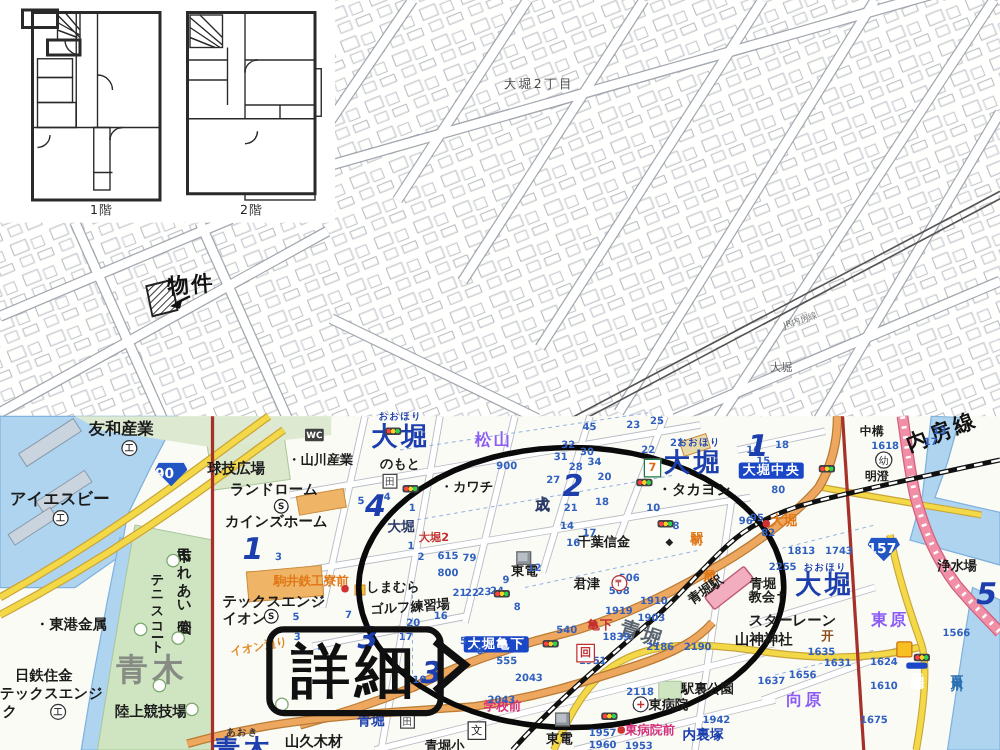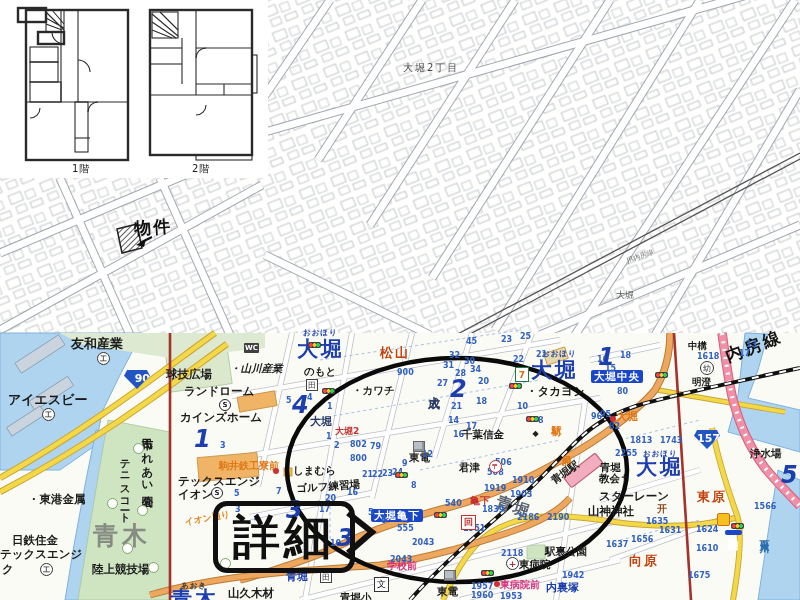--- a/index.html
+++ b/index.html
@@ -13,41 +13,41 @@
   .cad{font-size:10px;color:#4a4a4a;letter-spacing:2px;}
   .cad2{font-size:9px;color:#555;}
   .cadr{font-size:7px;color:#777;}
   .fac13{font-size:13px;font-weight:700;color:#1b1b1b;}
   .fac12{font-size:11.5px;font-weight:700;color:#1b1b1b;}
   .fac11{font-size:10.5px;font-weight:700;color:#1b1b1b;}
   .fac10{font-size:9.5px;font-weight:700;color:#1b1b1b;}
   .big-area{font-size:21px;font-weight:900;color:#1d3fae;letter-spacing:3px;}
   .furi{font-size:7.5px;font-weight:700;color:#1d3fae;letter-spacing:1px;}
   .furi2{font-size:7.5px;font-weight:700;color:#333;letter-spacing:1px;}
-  .area13{font-size:13px;font-weight:800;color:#c2410c;letter-spacing:2px;}
+  .area13{font-size:13px;font-weight:800;color:#8b5cf6;letter-spacing:2px;}
   .area12{font-size:12px;font-weight:800;color:#2a3a66;}
   .area11{font-size:11px;font-weight:800;color:#2a3a66;}
   .area-gray{font-size:16px;font-weight:800;color:#5a6470;letter-spacing:2px;}
   .aoki{font-size:25px;font-weight:800;color:#868b83;letter-spacing:4px;}
   .bluename{font-size:11px;font-weight:800;color:#1d3fae;}
   .river{font-size:10px;font-weight:700;color:#2a6fb0;}
   .rail-name{font-size:17px;font-weight:900;color:#111;letter-spacing:3px;}
   .orange11{font-size:11px;font-weight:800;color:#e07818;}
   .orange10{font-size:10px;font-weight:800;color:#e07818;}
   .orange9{font-size:9px;font-weight:800;color:#e08a28;}
   .red9{font-size:9px;font-weight:800;color:#c43030;}
   .red10{font-size:10px;font-weight:800;color:#c43030;}
   .mag10{font-size:10px;font-weight:800;color:#d6307a;}
   .bluebox{font-size:10.5px;font-weight:800;color:#fff;background:#1a46c8;padding:1px 3px;
            border-radius:2px;letter-spacing:1px;}
   .fp{font-size:10px;color:#222;letter-spacing:1px;}
   .num{position:absolute;font-size:8px;font-weight:700;color:#3060c0;white-space:nowrap;}
   .bignum{position:absolute;font-size:24px;font-weight:900;color:#1d3fae;font-style:italic;}
   .shield{position:absolute;width:26px;height:19px;background:#2255c4;color:#fff;font-size:11px;
-          font-weight:800;text-align:right;line-height:18px;z-index:32;
+          font-weight:800;text-align:left;line-height:18px;z-index:32;
           clip-path:polygon(12% 0,88% 0,100% 30%,50% 100%,0 30%);}
   
   .mi{position:absolute;z-index:31;display:flex;align-items:center;justify-content:center;}
   .mi-wc{width:15px;height:10px;background:#404040;color:#fff;font-size:7px;font-weight:800;border-radius:1px;}
   .mi-factory{width:11px;height:11px;border:1.2px solid #333;border-radius:50%;font-size:7px;font-weight:700;color:#333;background:#fff;}
   .mi-store{width:10px;height:10px;border:1.2px solid #222;border-radius:50%;font-size:7px;font-weight:800;color:#222;background:#fff;}
   .mi-field{width:10px;height:10px;border:1px solid #444;font-size:8px;color:#444;background:#fff;}
   .mi-seven{width:12px;height:13px;background:#fff;border:1px solid #1a7a40;font-size:9px;font-weight:900;color:#e06a10;}
   .mi-post{width:11px;height:11px;border:1.2px solid #b03030;border-radius:50%;font-size:7px;font-weight:800;color:#b03030;background:#fff;}
   .mi-bank{width:9px;height:9px;font-size:8px;color:#222;}
@@ -308,21 +308,21 @@
       <span class="lb fac12" style="left: 28px; top: 494px;">・東港金属</span>
       <span class="lb fac12" style="left: 12px; top: 535px;">日鉄住金</span>
       <span class="lb fac12" style="left: 0px; top: 549px;">テックスエンジ</span>
       <span class="lb fac12" style="left: 2px; top: 564px;">ク</span>
       <span class="lb fac12" style="left: 92px; top: 564px;">陸上競技場</span>
       <span class="lb fac12 vert" style="left: 141px; top: 428px;">市民ふれあい公園</span>
       <span class="lb fac11 vert" style="left: 120px; top: 452px;">テニスコート</span>
       <span class="lb fac12" style="left: 166px; top: 369px;">球技広場</span>
       <span class="lb fac12" style="left: 184px; top: 386px;">ランドローム</span>
       <span class="lb fac12" style="left: 180px; top: 412px;">カインズホーム</span>
-      <span class="lb fac11" style="left: 230px; top: 363px; font-style: italic;">・山川産業</span>
+      <span class="lb fac11" style="left: 230px; top: 363px;">・山川産業</span>
       <span class="lb fac11" style="left: 304px; top: 366px;">のもと</span>
       <span class="lb fac11" style="left: 352px; top: 385px;">・カワチ</span>
       <span class="lb fac11" style="left: 462px; top: 429px;">千葉信金</span>
       <span class="lb fac11" style="left: 409px; top: 452px;">東電</span>
       <span class="lb fac11" style="left: 459px; top: 462px;">君津</span>
       <span class="lb fac12" style="left: 526px; top: 386px;">・タカヨシ</span>
       <span class="lb fac11" style="left: 293px; top: 465px;">しまむら</span>
       <span class="lb fac11" style="left: 296px; top: 483px; transform: rotate(-4deg);">ゴルフ練習場</span>
       <span class="lb fac12" style="left: 178px; top: 476px;">テックスエンジ</span>
       <span class="lb fac12" style="left: 178px; top: 489px;">イオン</span>
@@ -366,21 +366,21 @@
       <span class="lb fac12" style="left: 228px; top: 588px;">山久木材</span>
       <span class="lb fac11" style="left: 340px; top: 592px;">青堀小</span>
       <span class="lb bluebox" style="left: 591px; top: 370px;">大堀中央</span>
       <span class="lb bluebox" style="left: 371px; top: 509px;">大堀亀下</span>
       <span class="lb bluebox vert" style="left: 725px; top: 530px;">二間塚</span>
       <span class="lb river vert" style="left: 759px; top: 532px;">百目木川</span>
       <span class="lb rail-name" style="left: 723px; top: 349px; transform: rotate(-21deg);">内房線</span>
       <span class="lb fp" style="left: 72px; top: 164px;">1階</span>
       <span class="lb fp" style="left: 192px; top: 164px;">2階</span>
       <span class="num" style="left: 397px; top: 368px;">900</span>
-      <span class="num" style="left: 350px; top: 440px;">802</span>
+      <span class="num" style="left: 350px; top: 440px;">615</span>
       <span class="num" style="left: 370px; top: 442px;">79</span>
       <span class="num" style="left: 350px; top: 454px;">800</span>
       <span class="num" style="left: 466px; top: 337px;">45</span>
       <span class="num" style="left: 501px; top: 335px;">23</span>
       <span class="num" style="left: 520px; top: 332px;">25</span>
       <span class="num" style="left: 536px; top: 350px;">21</span>
       <span class="num" style="left: 513px; top: 355px;">22</span>
       <span class="num" style="left: 449px; top: 351px;">32</span>
       <span class="num" style="left: 443px; top: 361px;">31</span>
       <span class="num" style="left: 464px; top: 357px;">30</span>

